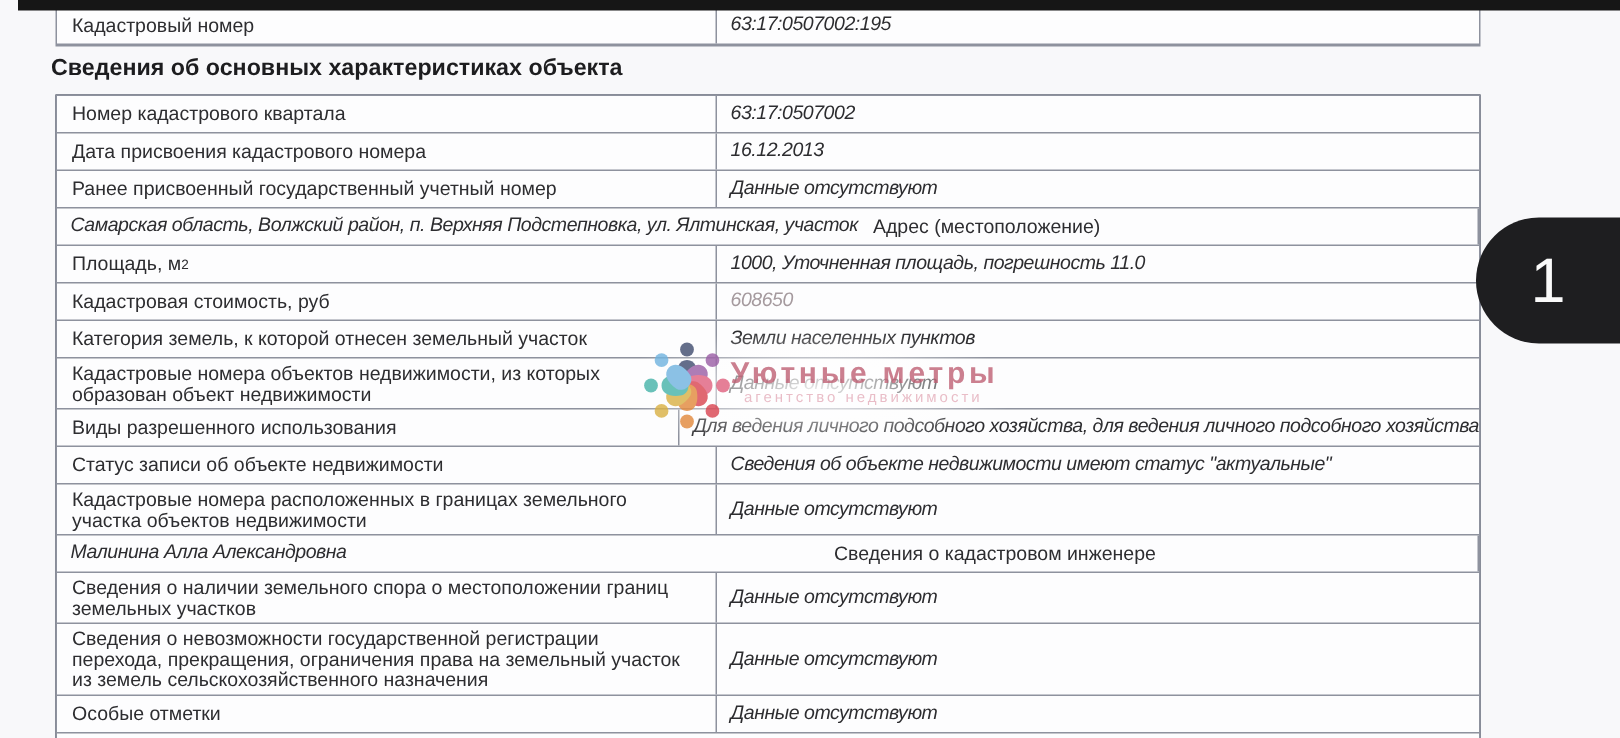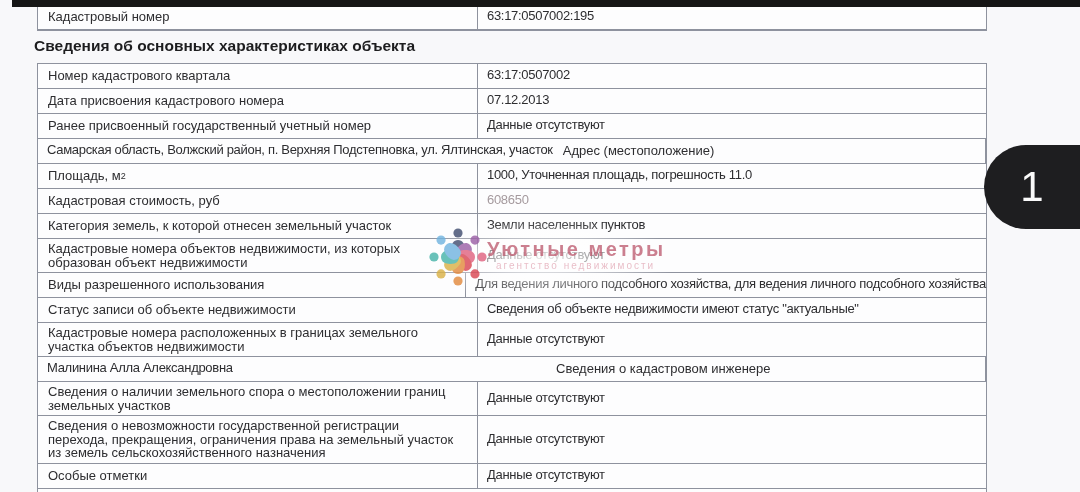--- a/index.html
+++ b/index.html
@@ -12,21 +12,21 @@
   .top-bar{position:absolute;left:12px;top:0;width:1068px;height:7px;background:#161616;z-index:6;}
   .tbl{position:absolute;left:37px;width:950px;box-sizing:border-box;
        border:1px solid #8e929e;background:#0f172a;z-index:2;}
   #table-top{top:4px;}
   #table-main{top:63px;}
   .row{display:flex;align-items:stretch;border-bottom:1px solid #8e929e;min-height:24px;background:#fdfdfe;}
   .tbl .row:last-child{border-bottom:1px solid #8e929e;}
   .row.partial{height:10px;min-height:0;border-bottom:none;}
   .cell{display:flex;align-items:center;font-size:13px;line-height:13.5px;box-sizing:border-box;}
   .cell.label{width:440px;border-right:1px solid #8e929e;padding:3px 16px 3px 10px;}
-  .cell.value{flex:1;padding:3px 0 5px 9px;white-space:nowrap;overflow:visible;letter-spacing:-0.3px;}
+  .cell.value{flex:1;padding:3px 0 5px 9px;white-space:nowrap;overflow:visible;letter-spacing:-0.3px;font-style:italic;}
   .cell.value.muted{color:#a59a9e;}
   sup{font-size:9px;line-height:0;vertical-align:super;}
   .section-title{position:absolute;left:34px;top:37px;font-size:15.5px;font-weight:bold;color:#1d1d1f;z-index:3;}
   
   .wm-haze{position:absolute;left:408px;top:218px;width:270px;height:84px;z-index:3;pointer-events:none;
     background:radial-gradient(closest-side,rgba(255,255,255,0.9),rgba(255,255,255,0));}
   .watermark{position:absolute;left:424px;top:223px;z-index:4;pointer-events:none;}
   .wm-logo{position:absolute;left:0;top:0;width:68px;height:68px;opacity:0.8;}
   .wm-title{position:absolute;left:63px;top:15px;font-size:20px;font-weight:bold;
     letter-spacing:2.5px;color:rgba(190,95,115,0.8);white-space:nowrap;}
@@ -51,21 +51,21 @@
 
 <div class="section-title">Сведения об основных характеристиках объекта</div>
 
 <div class="tbl" id="table-main">
     <div class="row">
       <div class="cell label">Номер кадастрового квартала</div>
       <div class="cell value">63:17:0507002</div>
     </div>
     <div class="row">
       <div class="cell label">Дата присвоения кадастрового номера</div>
-      <div class="cell value">07.12.2013</div>
+      <div class="cell value">16.12.2013</div>
     </div>
     <div class="row">
       <div class="cell label">Ранее присвоенный государственный учетный номер</div>
       <div class="cell value">Данные отсутствуют</div>
     </div>
     <div class="row">
       <div class="cell value">Самарская область, Волжский район, п. Верхняя Подстепновка, ул. Ялтинская, участок</div>
       <div class="cell label">Адрес (местоположение)</div>
     </div>
     <div class="row">

